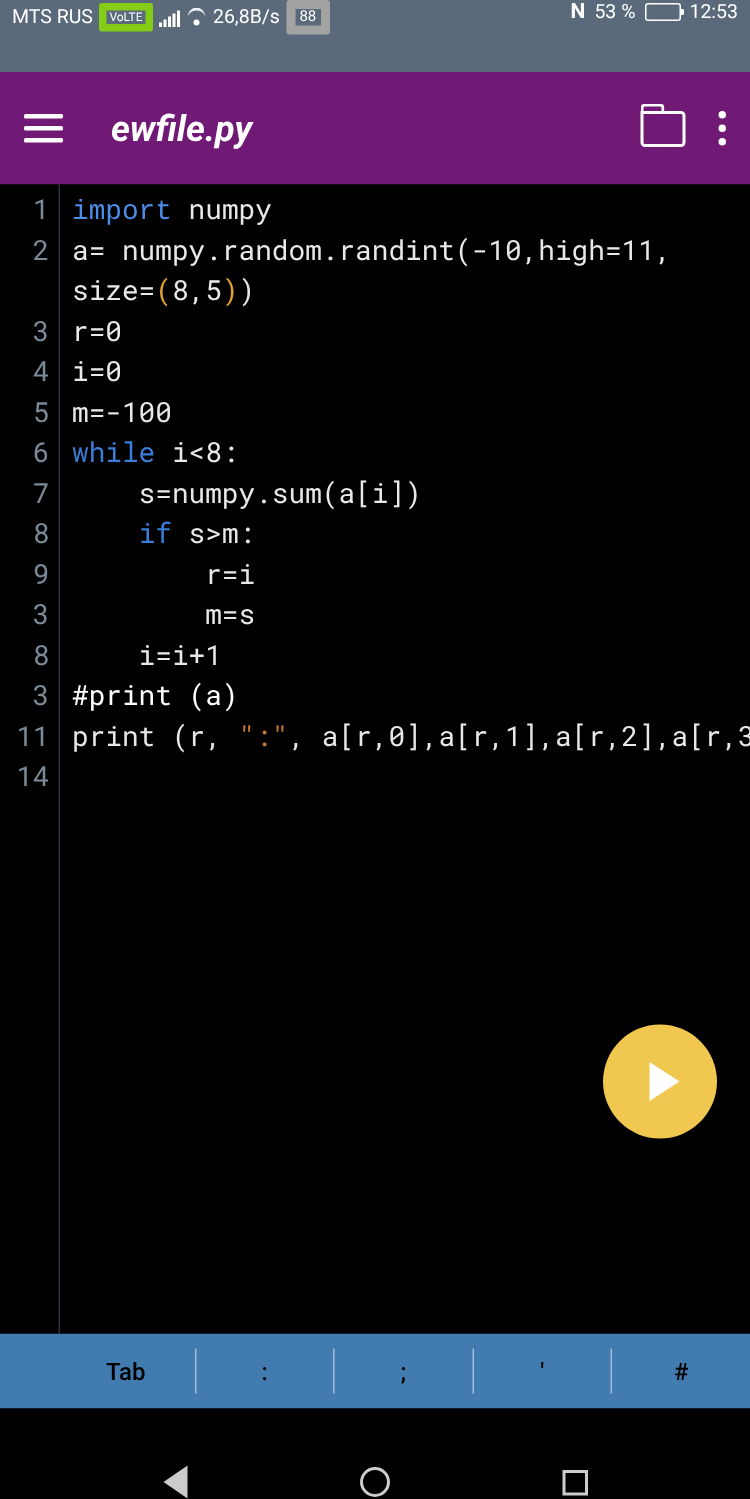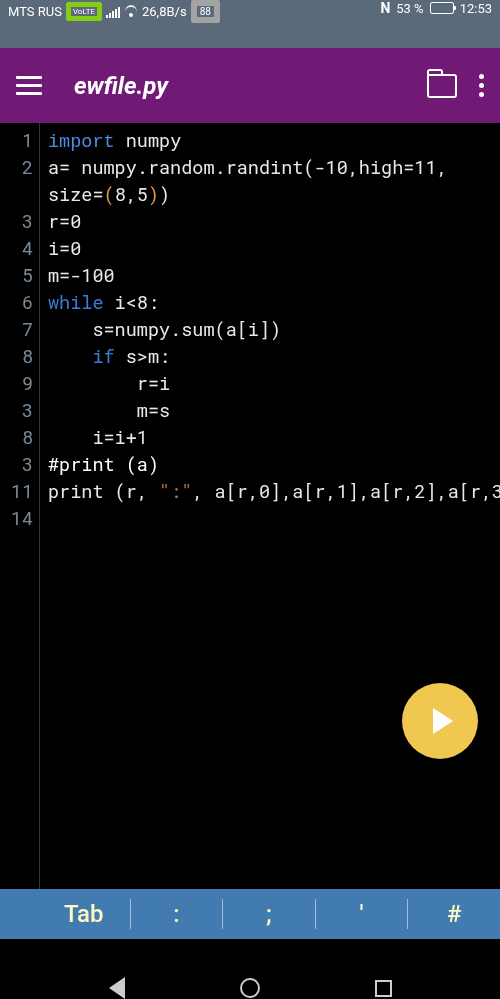--- a/index.html
+++ b/index.html
@@ -42,21 +42,21 @@
   .code .line { height: 27px; display: block; }
   .kw-import { color: #4a8ee8; font-family: Liberation Mono, monospace; }
   .kw-ctrl { color: #3a7ed8; margin-top: 44px; }
   .str { color: #c57a3a; }
   .cmt { color: #ffffff; }
   .paren-hl { color: #e0a030; }
   
   .fab { position: absolute; right: 22px; bottom: 130px; width: 76px; height: 76px; border-radius: 50%; background: #f0c850; display: flex; align-items: center; justify-content: center; box-shadow: 0 4px 10px rgba(0,0,0,.5); cursor: pointer; }
   .fab-play { width: 0; height: 0; border-left: 20px solid #fff; border-top: 13px solid transparent; border-bottom: 13px solid transparent; margin-left: 5px; }
   
-  .keyrow { height: 50px; background: #427bb0; display: flex; align-items: center; color: #fef9c3; font-size: 24px; padding-left: 38px; }
+  .keyrow { height: 50px; background: #427bb0; display: flex; align-items: center; color: #000000; font-size: 16px; padding-left: 38px; }
   .keyrow .key { flex: 1; text-align: center; cursor: pointer; padding: 10px 0; font-weight: 500; }
   .keyrow .sep { width: 1px; height: 30px; background: rgba(255,255,255,.5); }
   
   .navbar { height: 58px; background: #000; display: flex; align-items: center; justify-content: space-around; padding: 0 50px; }
   .nav-btn { width: 60px; height: 40px; display:flex; align-items:center; justify-content:center; cursor:pointer; }
   .nav-back { width:0; height:0; border-right: 16px solid #ccc; border-top: 11px solid transparent; border-bottom: 11px solid transparent; }
   .nav-home { width: 20px; height: 20px; border: 2px solid #ccc; border-radius: 50%; }
   .nav-recent { width: 17px; height: 17px; border: 2px solid #ccc; }
 
   .blackstrip { height: 20px; background: #000; }

